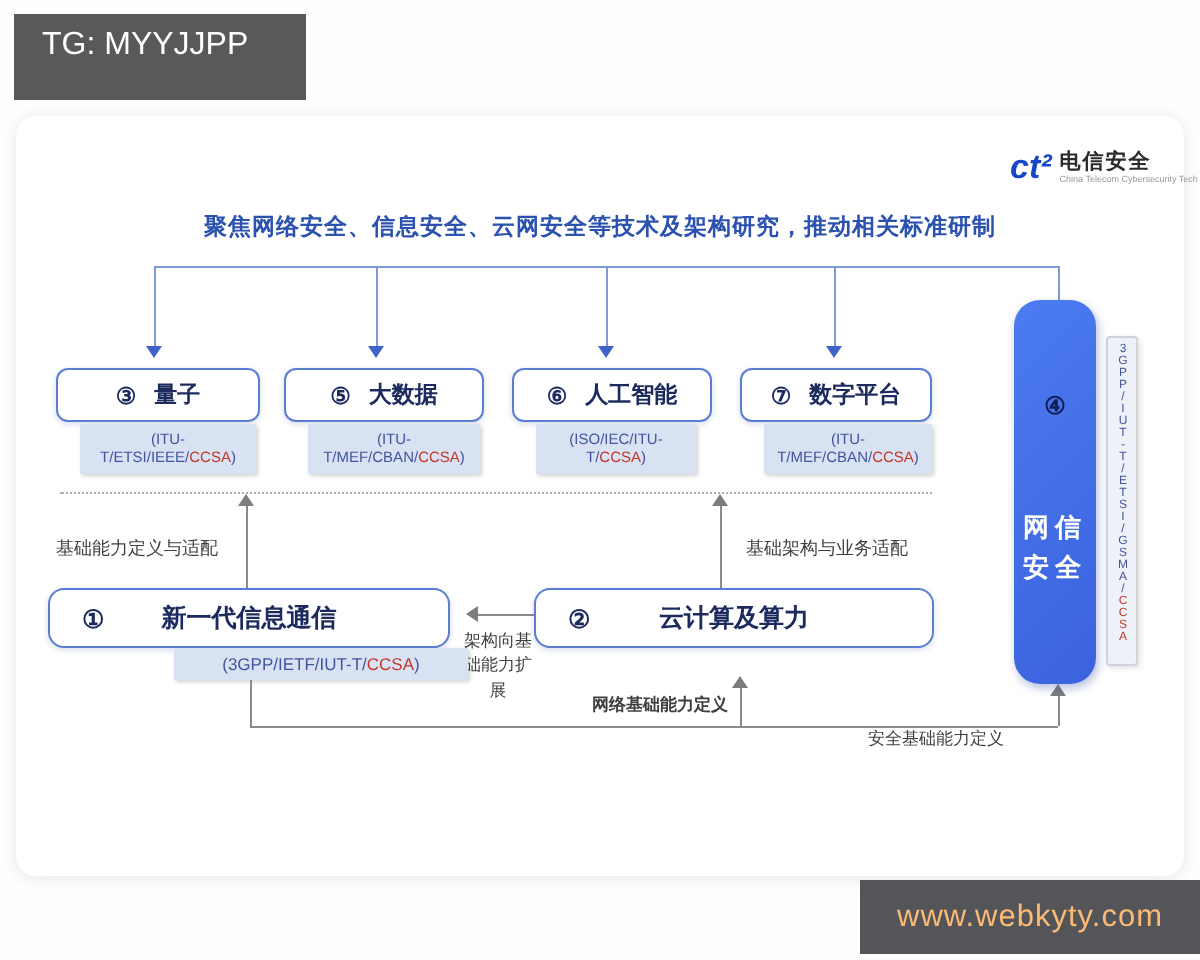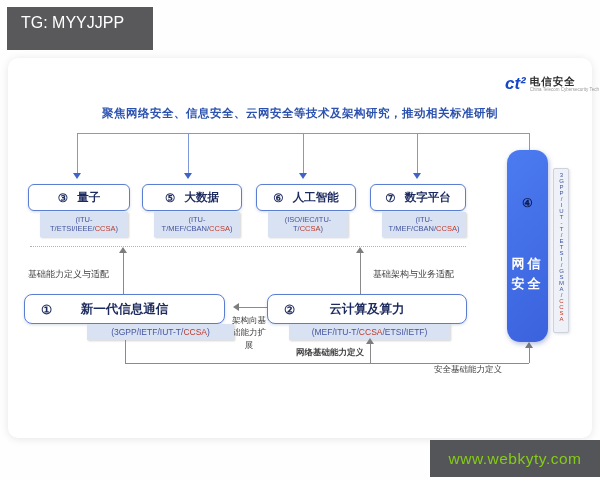--- a/index.html
+++ b/index.html
@@ -4,21 +4,21 @@
 <style>
   html,body{margin:0;padding:0;background:#fff;}
   .stage{position:relative;width:600px;height:480px;background:#fefefe;overflow:hidden;
          font-family:"Liberation Sans",sans-serif;}
   .panel{position:absolute;left:8px;top:58px;width:584px;height:380px;background:#fff;
          border-radius:10px;box-shadow:0 1px 8px rgba(0,0,0,.10);}
   
   .tg-badge{position:absolute;left:7px;top:7px;width:132px;height:43px;background:#59595b;
             color:#fff;font-size:16px;line-height:31px;padding-left:14px;box-sizing:content-box;}
   .watermark{position:absolute;left:430px;top:440px;width:170px;height:37px;background:#545559;
-             color:#84cc16;font-size:15.5px;display:flex;align-items:center;justify-content:center;
+             color:#fdba74;font-size:15.5px;display:flex;align-items:center;justify-content:center;
              letter-spacing:.5px;}
   
   .logo{position:absolute;left:505px;top:75px;display:flex;align-items:center;gap:4px;}
   .logo-mark{font-size:17px;font-weight:bold;font-style:italic;color:#1746c8;line-height:1;}
   .logo-col{display:flex;flex-direction:column;line-height:1.15;}
   .logo-name{font-size:10.5px;font-weight:bold;color:#2b2b2b;letter-spacing:1px;}
   .logo-sub{font-size:4.5px;color:#9a9a9a;}
   
   .title{position:absolute;left:0;right:0;top:106px;text-align:center;font-size:11.5px;
          font-weight:bold;color:#2c52b0;letter-spacing:.5px;}
@@ -145,23 +145,20 @@
     <span class="num">①</span>
     <span class="lbl">新一代信息通信</span>
   </div>
   <div class="bbox" style="left:267px;width:200px;">
     <span class="num">②</span>
     <span class="lbl">云计算及算力</span>
   </div>
   <div class="bsub" style="left:63px;width:147px;margin-left:24px;">
     <span>(3GPP/IETF/IUT-T/</span><span class="org-red">CCSA</span><span>)</span>
   </div>
-  <div class="bsub" style="left:289px;width:161px;">
-    <span>(MEF/ITU-T/</span><span class="org-red">CCSA</span><span>/ETSI/IETF)</span>
-  </div>
 
   <div class="vl gray" style="left:125px;top:340px;height:23px;"></div>
   <div class="hl gray" style="left:125px;top:363px;width:404px;"></div>
   <div class="vl gray" style="left:370px;top:344px;height:19px;"></div>
   <div class="ah up" style="left:366px;top:338px;"></div>
   <div class="vl gray" style="left:529px;top:348px;height:15px;"></div>
   <div class="ah up" style="left:525px;top:342px;"></div>
   <div class="flabel small" style="left:296px;top:347px;font-weight:bold;">网络基础能力定义</div>
   <div class="flabel small" style="left:434px;top:364px;">安全基础能力定义</div>
 

